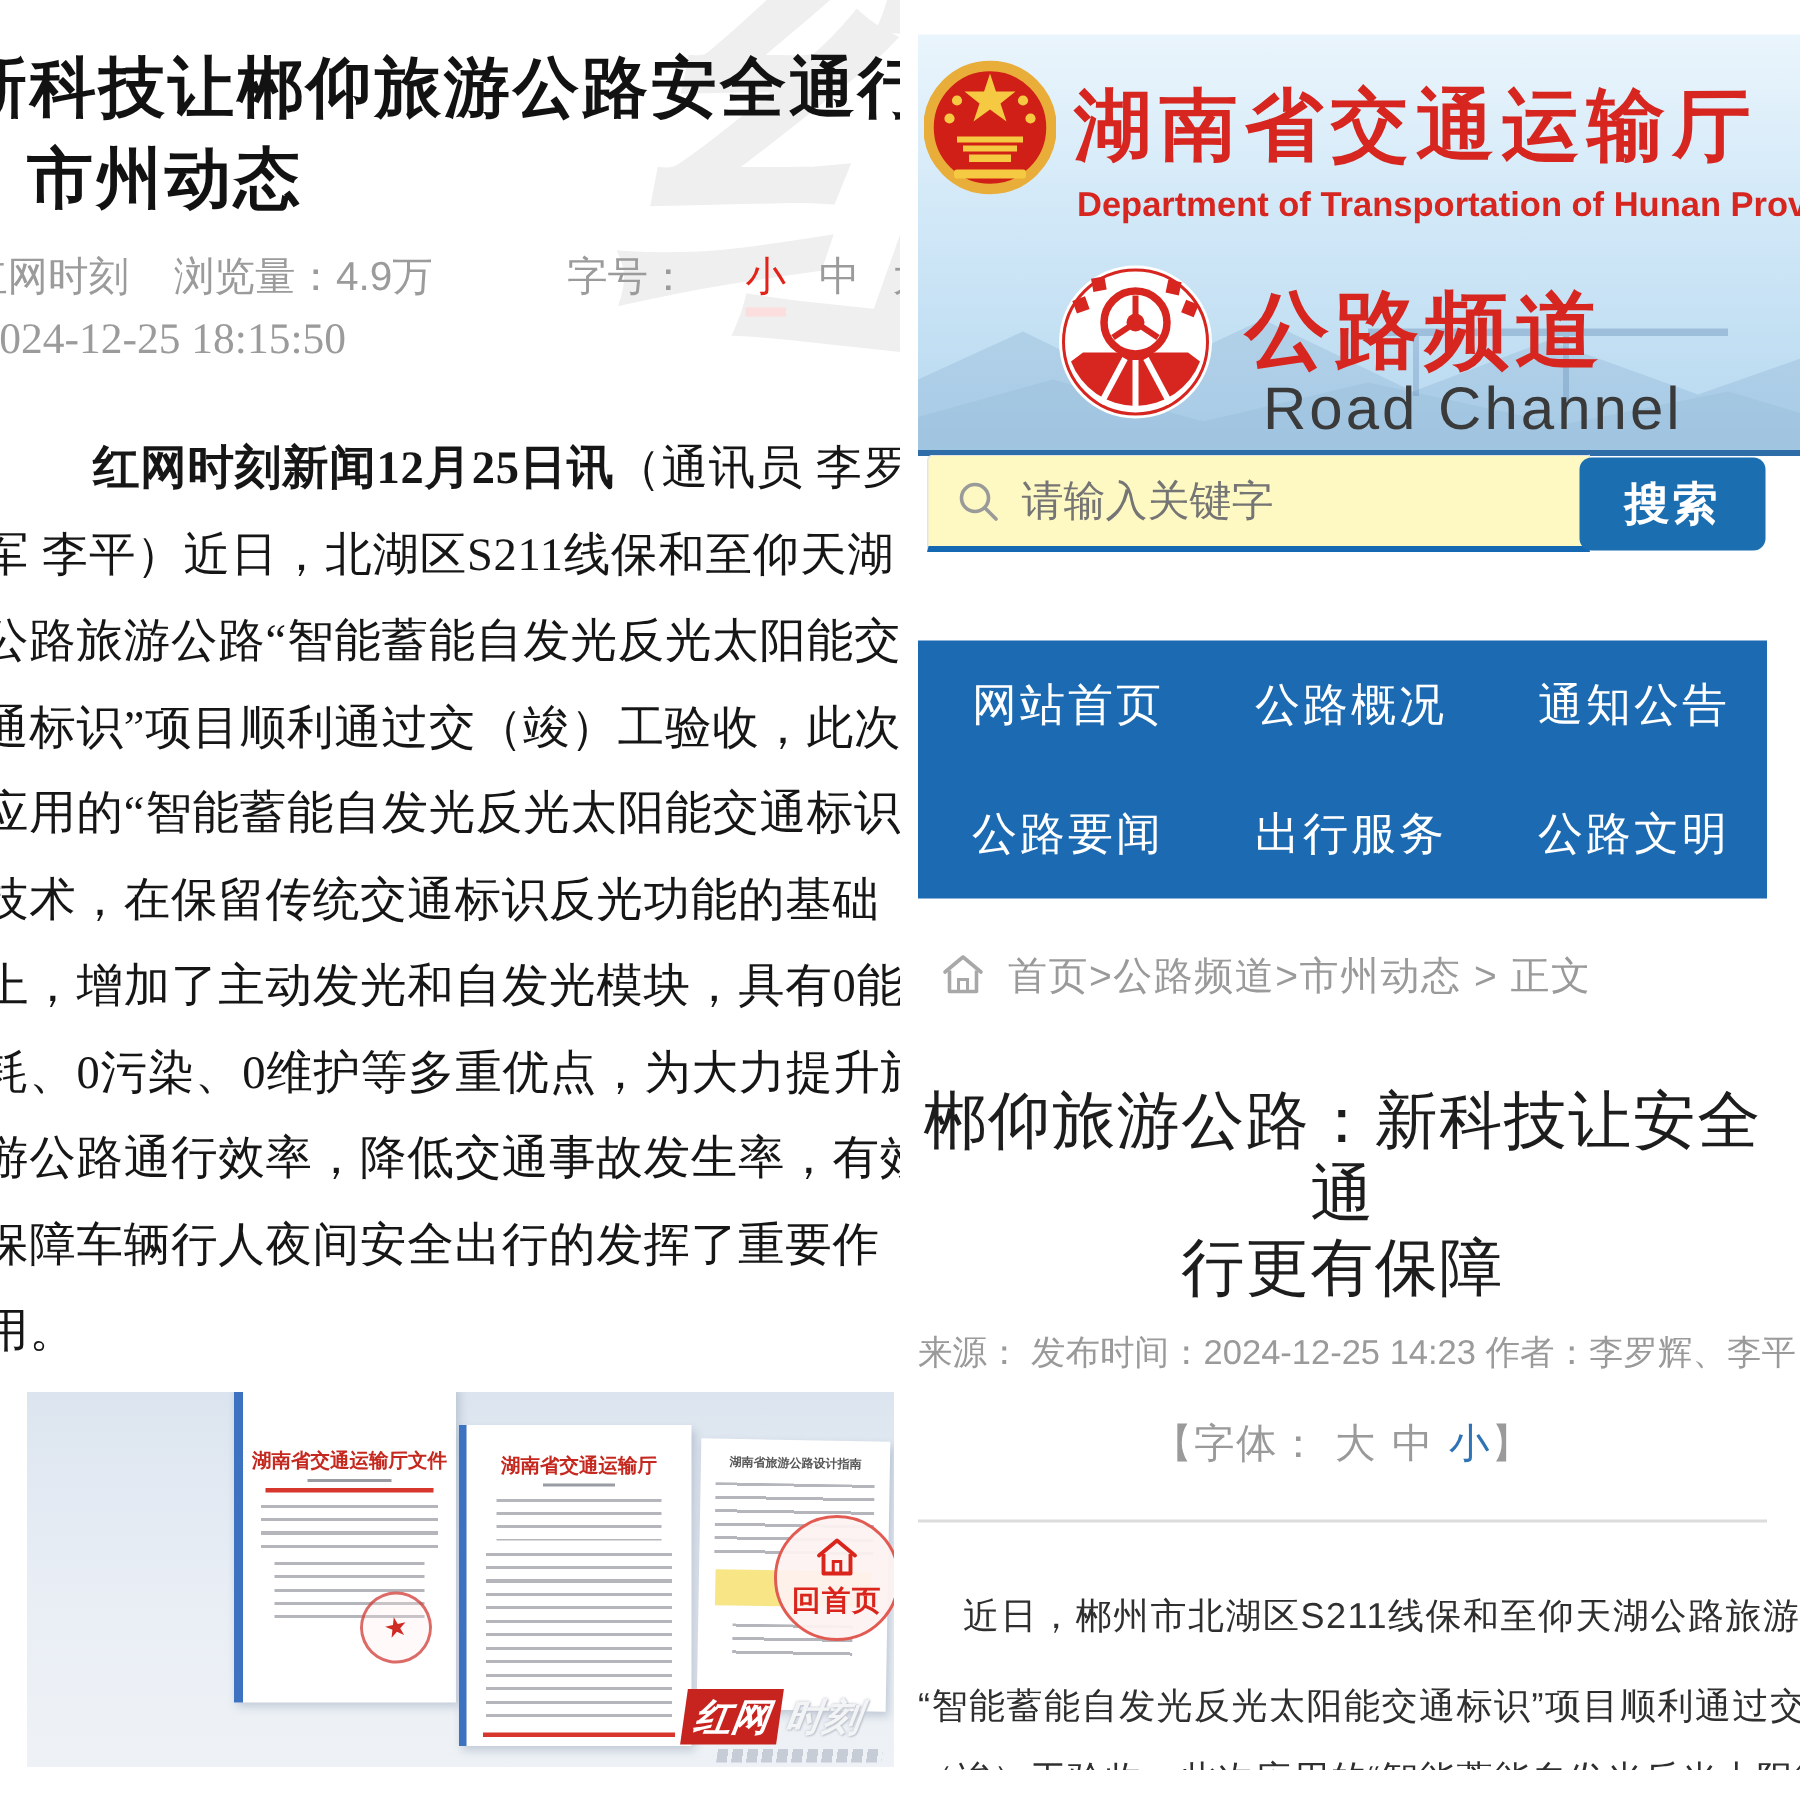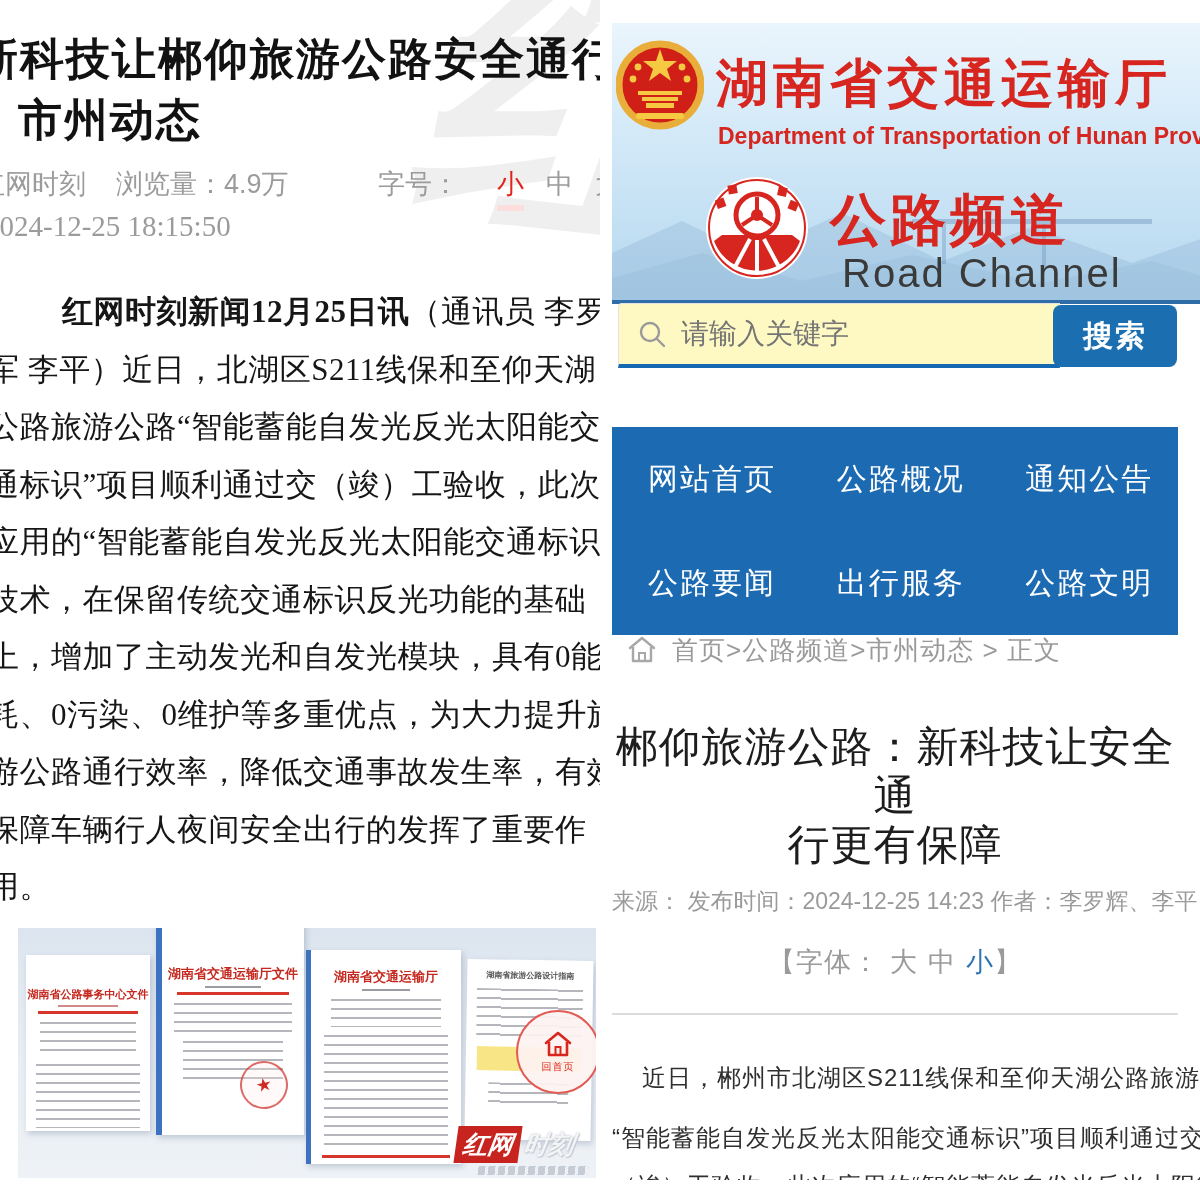--- a/index.html
+++ b/index.html
@@ -41,21 +41,21 @@
   #doc3 .dtitle{font-size:13px;margin-top:18px;}
   #doc4{left:448px;top:32px;width:126px;height:180px;transform:rotate(1deg);}
   #doc4 .dtitle{font-size:8px;color:#555;font-weight:700;text-align:center;margin-top:10px;}
   .hl{height:24px;background:#f6e071;width:104px;margin:6px auto 0 auto;opacity:.85;}
   .stamp{position:absolute;right:16px;bottom:26px;width:44px;height:44px;border:2px solid rgba(205,45,40,.7);
     border-radius:50%;color:#cf2b24;display:flex;align-items:center;justify-content:center;
     font-size:18px;transform:rotate(-12deg);background:rgba(255,235,232,.25);}
   .home-btn{position:absolute;left:498px;top:82px;width:80px;height:80px;border-radius:50%;
     background:rgba(253,242,241,.93);border:2px solid #e25b52;display:flex;flex-direction:column;
     align-items:center;justify-content:center;z-index:4;}
-  .home-btn .hb-label{color:#d9251c;font-size:10px;font-weight:400;margin-top:2px;letter-spacing:1px;}
+  .home-btn .hb-label{color:#d9251c;font-size:19px;font-weight:700;margin-top:2px;letter-spacing:1px;}
   .rednet-logo{position:absolute;left:438px;top:198px;transform:skewX(-8deg);white-space:nowrap;z-index:3;}
   .rednet-logo .r1{display:inline-block;background:#c8241f;color:#fff;font-weight:800;
     font-style:italic;font-size:25px;padding:2px 7px;}
   .rednet-logo .r2{display:inline-block;color:#f3f4f6;font-weight:800;font-style:italic;font-size:25px;
     margin-left:4px;text-shadow:0 0 2px #b9bec8,1px 1px 1px #c6cbd4;}
   .rednet-sub{position:absolute;left:460px;top:238px;width:110px;height:9px;transform:skewX(-8deg);
     background:repeating-linear-gradient(90deg,rgba(185,192,204,.75) 0 7px,transparent 7px 10px);z-index:3;}
   
   #right{position:absolute;left:612px;top:0;width:588px;height:1200px;overflow:hidden;background:#fff;}
   .banner{position:absolute;left:0;top:23px;width:600px;height:277px;overflow:hidden;
@@ -70,21 +70,21 @@
     letter-spacing:2px;white-space:nowrap;}
   .search{position:absolute;top:303px;left:0;width:566px;height:68px;}
   .sinput{position:absolute;left:6px;top:0;width:440px;height:60px;background:#fef9c3;
     border:1px solid #e3e3e3;border-bottom:4px solid #1569b3;border-radius:4px 0 0 0;
     display:flex;align-items:center;}
   .sinput input{border:none;outline:none;font-size:28px;color:#8a8a8a;margin-left:12px;width:360px;
     font-family:"Liberation Sans",sans-serif;background:transparent;}
   .sbtn{position:absolute;left:441px;top:2px;width:124px;height:62px;background:#1b6fb1;
     border-radius:8px;color:#fff;font-size:30px;font-weight:700;display:flex;align-items:center;
     justify-content:center;letter-spacing:2px;cursor:pointer;}
-  .nav{position:absolute;top:427px;left:0;width:566px;height:208px;background:#1c6bb2;
+  .nav{position:absolute;top:427px;left:0;width:566px;height:172px;background:#1c6bb2;
     display:grid;grid-template-columns:1fr 1fr 1fr;grid-template-rows:1fr 1fr;align-items:center;}
   .nitem{color:#fff;font-size:30px;padding-left:36px;letter-spacing:2px;white-space:nowrap;cursor:pointer;}
   .crumb{position:absolute;top:631px;left:14px;height:38px;display:flex;align-items:center;
     color:#9a9a9a;font-size:26px;letter-spacing:1px;white-space:nowrap;}
   .crumb svg{margin-right:14px;}
   .atitle{position:absolute;top:722px;left:0;width:566px;text-align:center;font-size:42px;
     font-weight:400;color:#1d1d1d;line-height:49px;letter-spacing:1px;}
   .ameta{position:absolute;top:886px;left:0;width:566px;text-align:center;font-size:23px;
     color:#9a9a9a;white-space:nowrap;}
   .afont{position:absolute;top:944px;left:0;width:566px;text-align:center;font-size:27px;
@@ -126,27 +126,20 @@
     <div class="bl">应用的“智能蓄能自发光反光太阳能交通标识”</div>
     <div class="bl">技术，在保留传统交通标识反光功能的基础</div>
     <div class="bl">上，增加了主动发光和自发光模块，具有0能</div>
     <div class="bl">耗、0污染、0维护等多重优点，为大力提升旅</div>
     <div class="bl">游公路通行效率，降低交通事故发生率，有效</div>
     <div class="bl">保障车辆行人夜间安全出行的发挥了重要作</div>
     <div class="bl">用。</div>
   </div>
 
   <div class="l-image">
-    <div class="doc" id="doc1">
-      <div class="dtitle">湖南省公路事务中心文件</div>
-      <div class="gline" style="width:60px;background:#d08a85;"></div>
-      <div class="rline" style="width:100px;"></div>
-      <div class="flines" style="width:96px;height:34px;"></div>
-      <div class="flines" style="width:104px;height:64px;"></div>
-    </div>
     <div class="doc" id="doc2">
       <div class="dtitle">湖南省交通运输厅文件</div>
       <div class="gline" style="width:56px;"></div>
       <div class="rline" style="width:112px;"></div>
       <div class="flines" style="width:118px;height:30px;"></div>
       <div class="flines" style="width:100px;height:40px;"></div>
       <div class="stamp">★</div>
     </div>
     <div class="doc" id="doc3">
       <div class="dtitle">湖南省交通运输厅</div>

